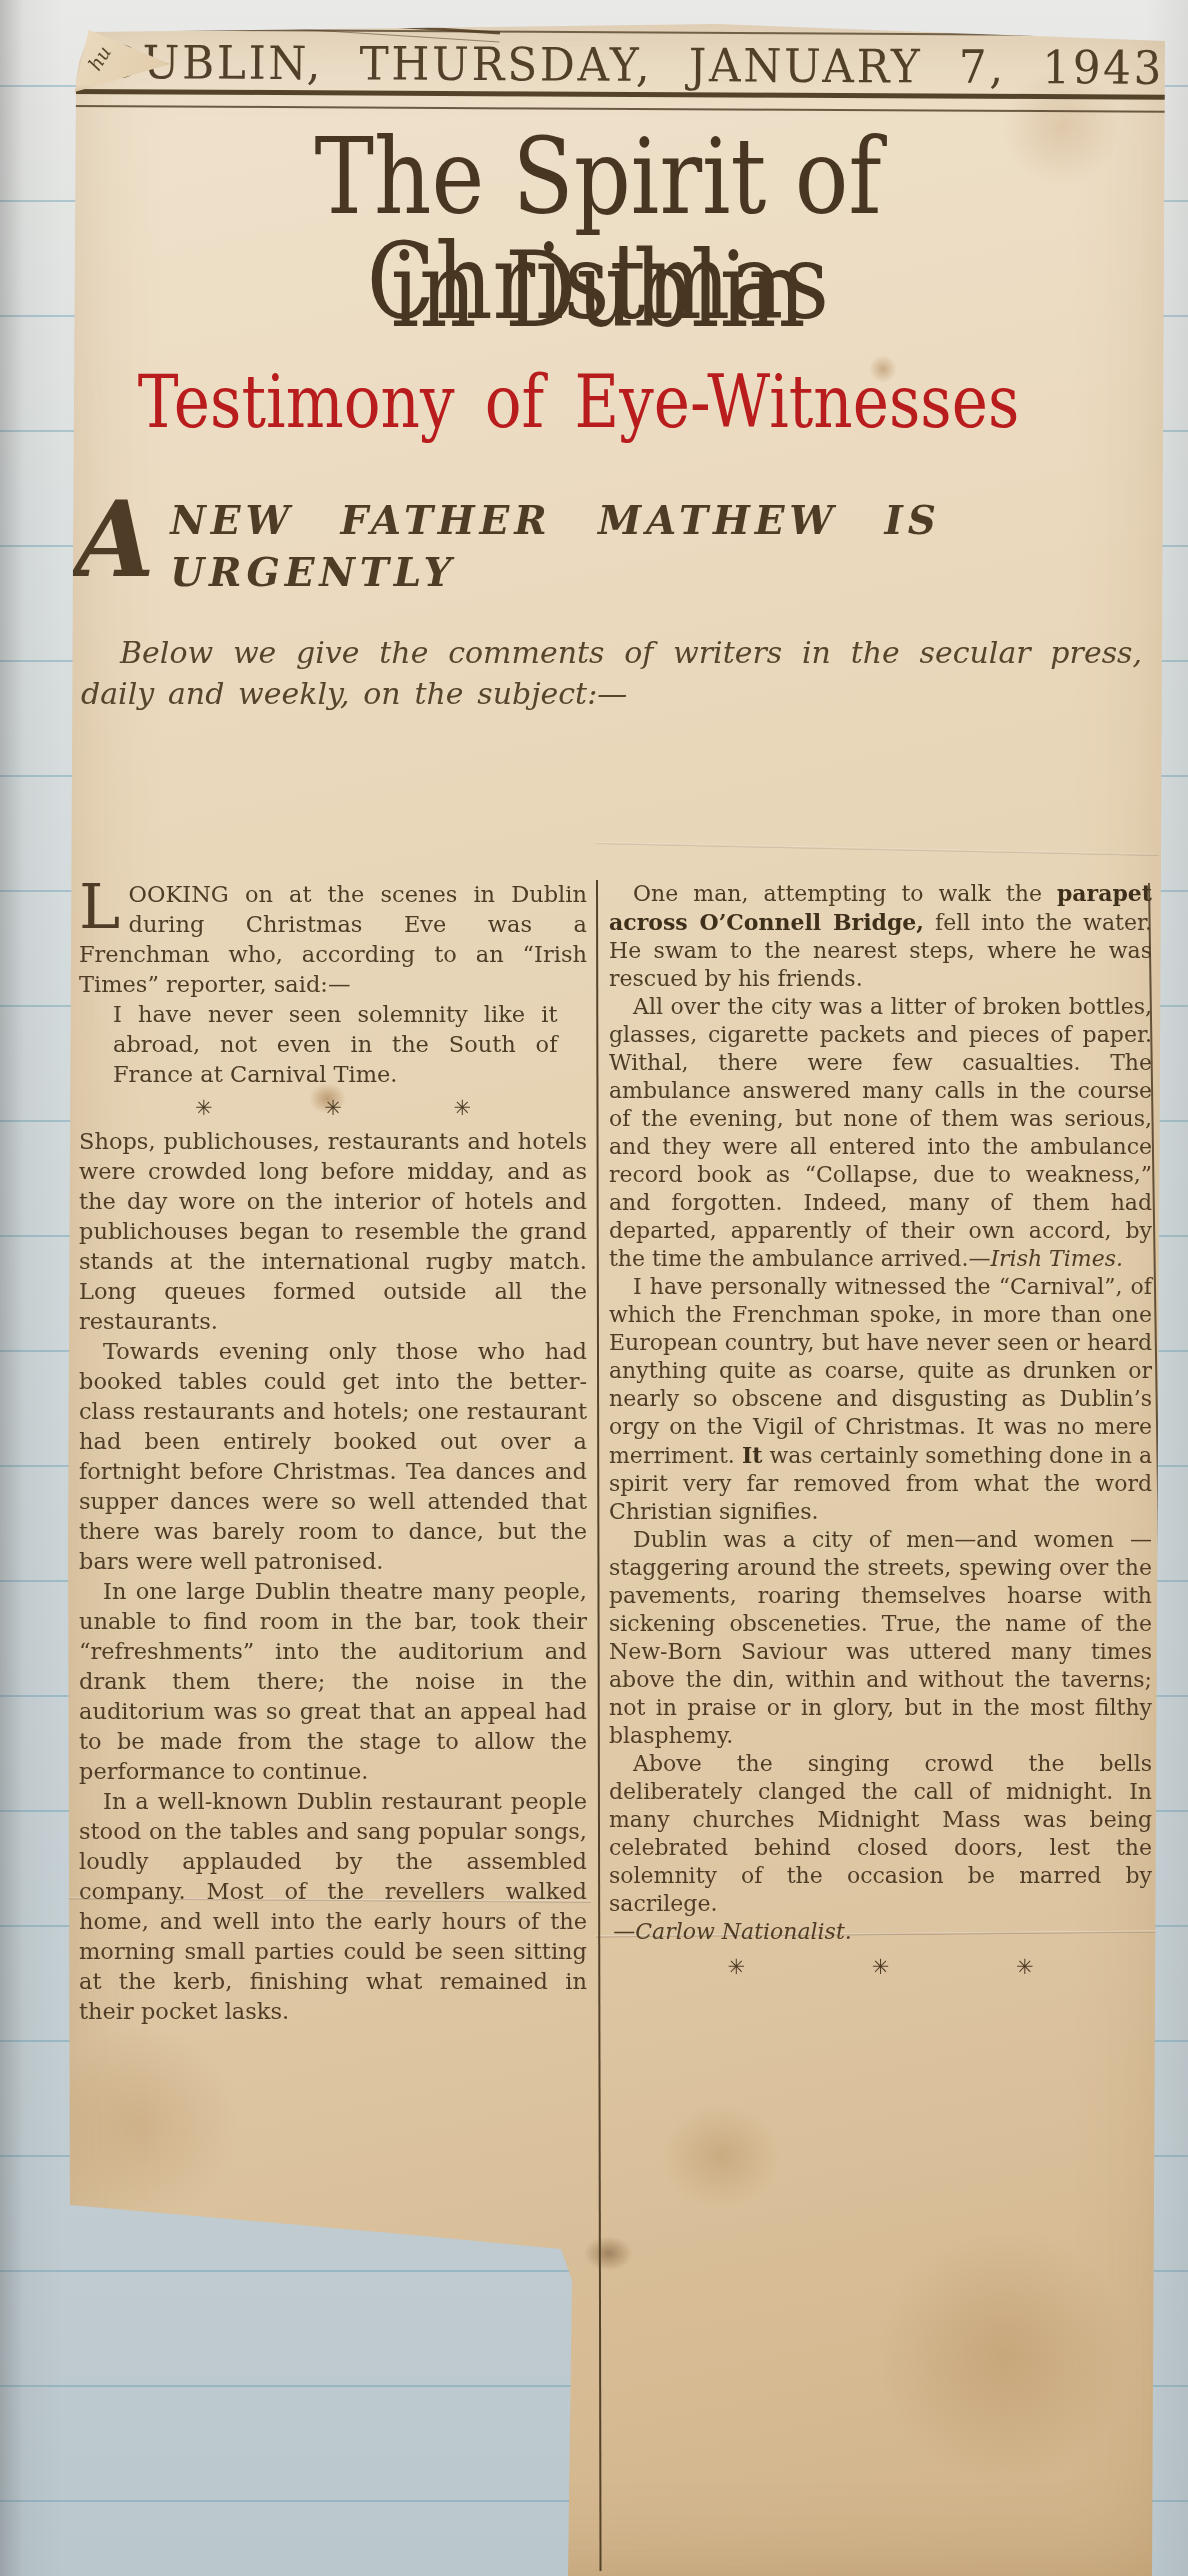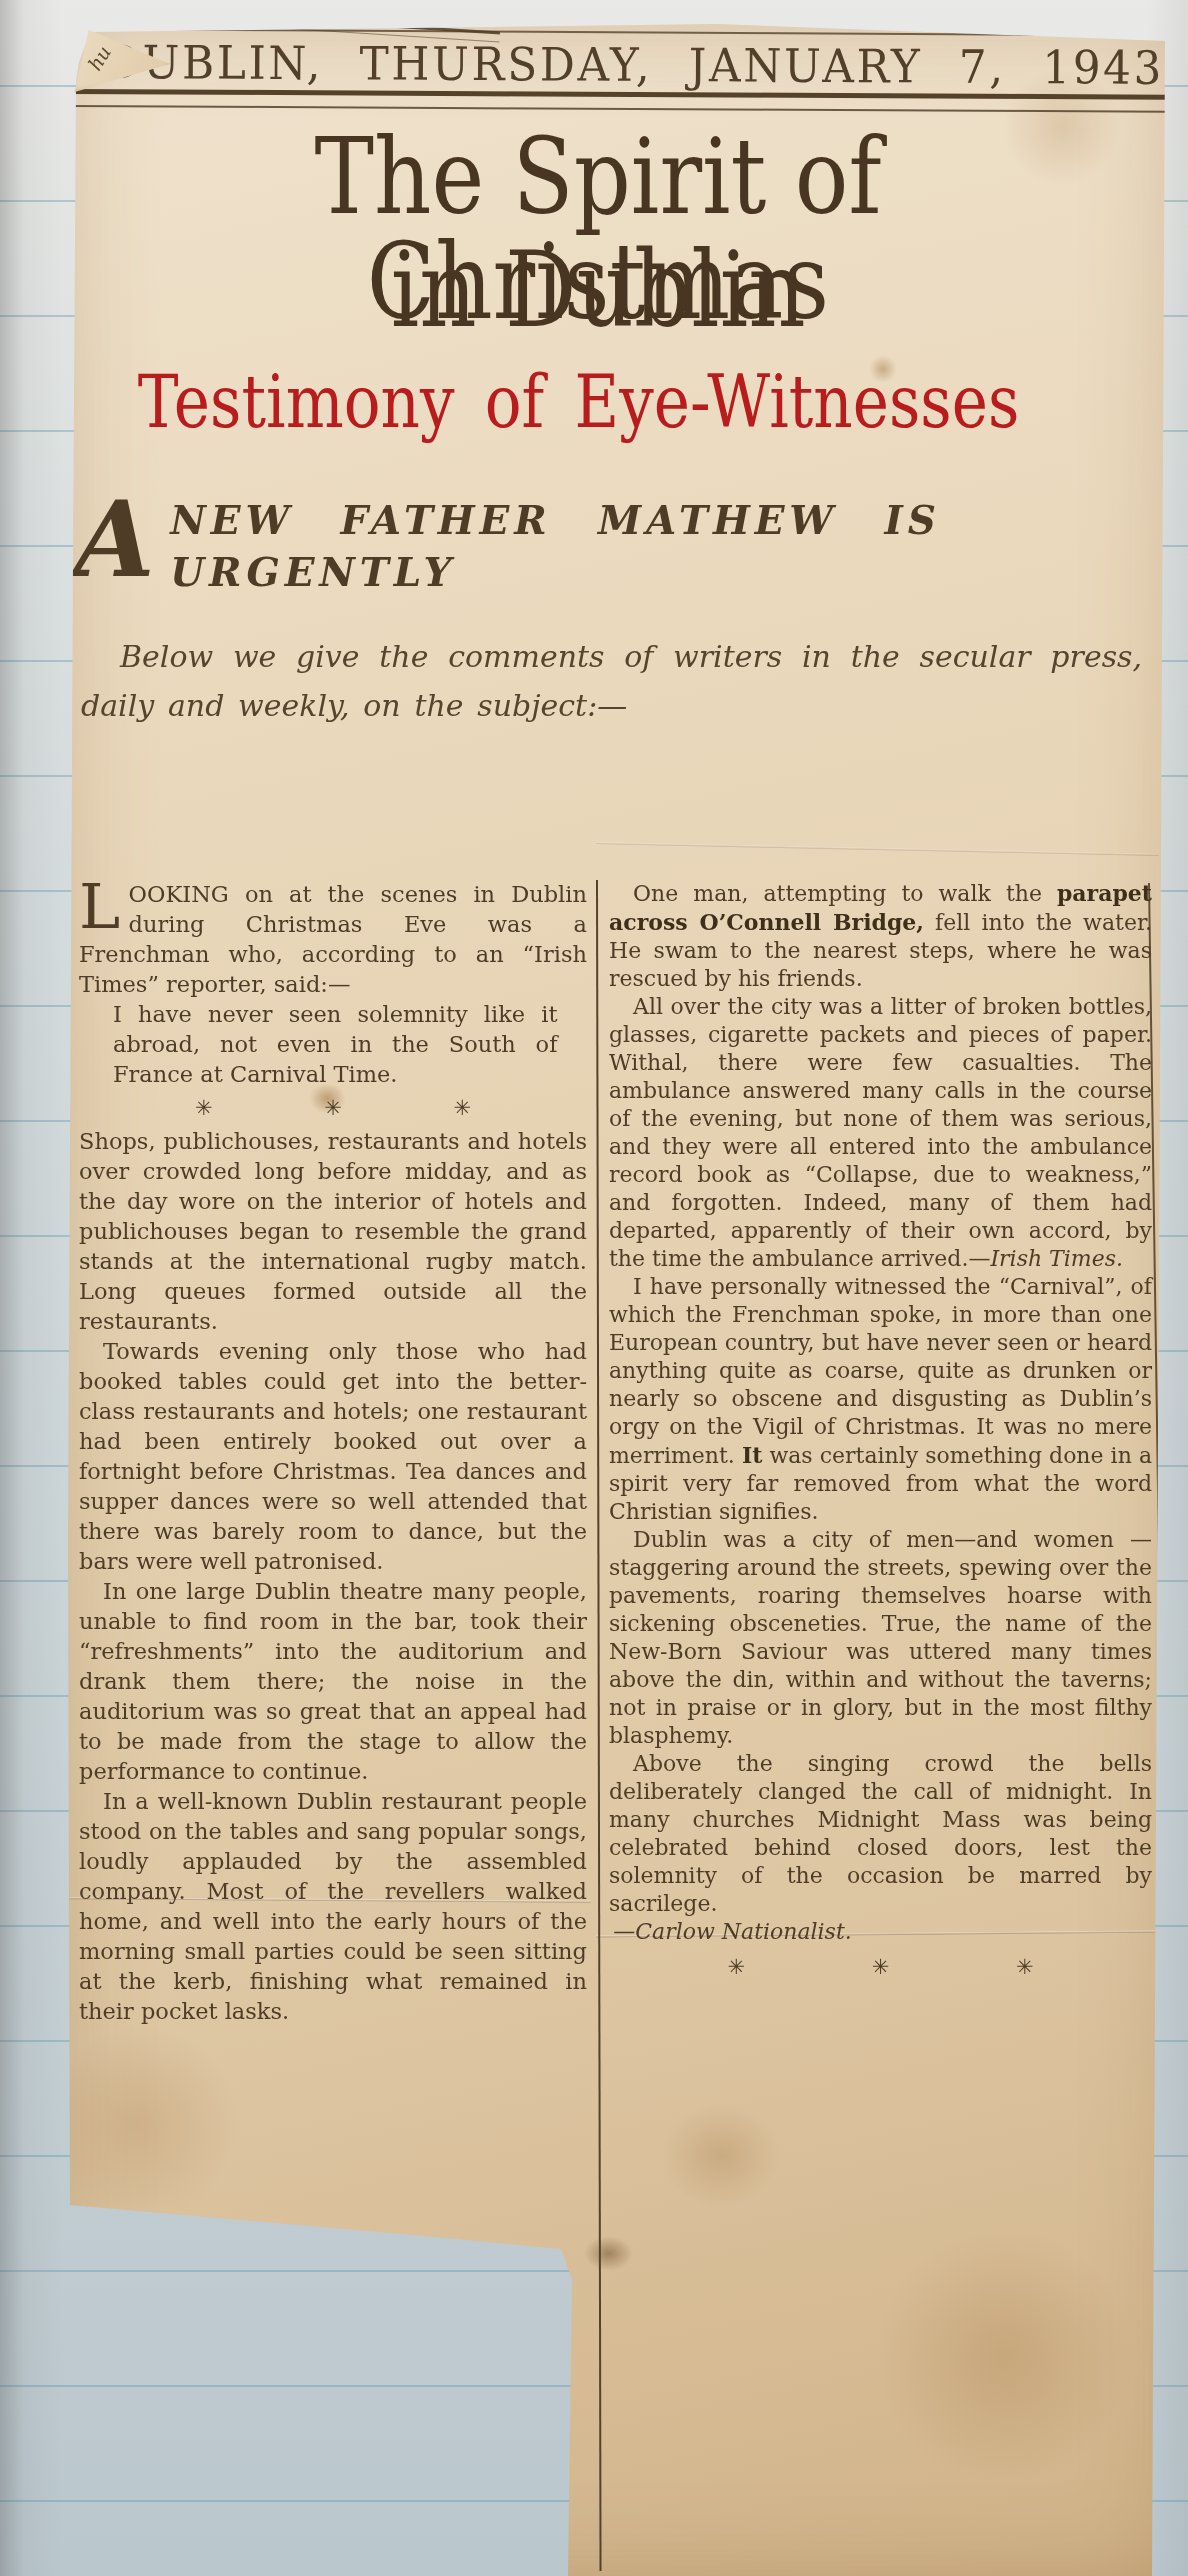--- a/index.html
+++ b/index.html
@@ -68,21 +68,21 @@
   .hl2{top:238px;font-size:105px;}
   .headline-line>span{display:inline-block;transform:scaleX(.85);transform-origin:center;}
   .subhead{position:absolute;left:60px;top:366px;width:1076px;text-align:left;font-size:72px;line-height:1;color:#b91c1c;}
   .subhead>span{display:inline-block;transform:scaleX(.85);transform-origin:center;word-spacing:12.7px;}
   
   .lead{position:absolute;left:74px;top:494px;width:1089px;color:#4f3c26;}
   .lead-head{font-weight:bold;font-style:italic;font-size:39px;line-height:52px;letter-spacing:4.9px;word-spacing:28px;}
   .lead-dropcap{float:left;font-size:104px;line-height:79px;padding:5.6px 15.5px 0 0;letter-spacing:0;}
   .clearfix{clear:both;}
   .lead-para{font-weight:bold;font-style:italic;font-size:37px;line-height:49px;text-align:justify;text-indent:76px;word-spacing:5.6px;margin:14px 0 0 0;}
-  .intro{font-style:italic;font-size:30px;line-height:49px;text-align:justify;text-indent:39px;word-spacing:4.2px;margin:34px 21px 0 7px;color:#57442d;}
+  .intro{font-style:italic;font-size:30px;line-height:41px;text-align:justify;text-indent:39px;word-spacing:4.2px;margin:34px 21px 0 7px;color:#57442d;}
   
   .col{position:absolute;top:879px;color:#4e3c26;text-align:justify;}
   .col p{margin:0;text-indent:24px;}
   .col-left{left:79px;width:508px;font-size:22.5px;line-height:30px;}
   .col-right{left:609px;width:543px;font-size:22px;line-height:28px;}
   .dropcap-l{float:left;font-size:62px;line-height:49px;padding:2.8px 8.4px 0 0;}
   .no-indent{text-indent:0 !important;}
   .quote-block{margin:0 29.5px 0 34px !important;text-indent:0 !important;}
   .separator{text-align:center;text-indent:0 !important;word-spacing:105px;font-size:21px;margin:4.2px 0 2.8px 0 !important;}
   .separator-end{text-align:center;text-indent:0 !important;word-spacing:120px;font-size:21px;margin:7px 0 0 0 !important;}
@@ -129,21 +129,21 @@
   </div>
 
   <div class="rule v-rule"></div>
   <div class="rule r-rule"></div>
   <div class="tear-rule"></div>
 
   <div class="col col-left">
     <p class="no-indent"><span class="dropcap-l">L</span><span>OOKING on at the scenes in Dublin during Christmas Eve was a Frenchman who, according to an “Irish Times” reporter, said:—</span></p>
     <p class="quote-block">I have never seen solemnity like it abroad, not even in the South of France at Carnival Time.</p>
     <p class="separator">✳ ✳ ✳</p>
-    <p class="no-indent">Shops, publichouses, restaurants and hotels over crowded long before midday, and as the day wore on the interior of hotels and publichouses began to resemble the grand stands at the international rugby match. Long queues formed outside all the restaurants.</p>
+    <p class="no-indent">Shops, publichouses, restaurants and hotels were crowded long before midday, and as the day wore on the interior of hotels and publichouses began to resemble the grand stands at the international rugby match. Long queues formed outside all the restaurants.</p>
     <p>Towards evening only those who had booked tables could get into the better-class restaurants and hotels; one restaurant had been entirely booked out over a fortnight before Christmas. Tea dances and supper dances were so well attended that there was barely room to dance, but the bars were well patronised.</p>
     <p>In one large Dublin theatre many people, unable to find room in the bar, took their “refreshments” into the auditorium and drank them there; the noise in the auditorium was so great that an appeal had to be made from the stage to allow the performance to continue.</p>
     <p>In a well-known Dublin restaurant people stood on the tables and sang popular songs, loudly applauded by the assembled company. Most of the revellers walked home, and well into the early hours of the morning small parties could be seen sitting at the kerb, finishing what remained in their pocket lasks.</p>
   </div>
 
   <div class="col col-right">
     <p><span>One man, attempting to walk the </span><b>parapet across O’Connell Bridge,</b><span> fell into the water. He swam to the nearest steps, where he was rescued by his friends.</span></p>
     <p><span>All over the city was a litter of broken bottles, glasses, cigarette packets and pieces of paper. Withal, there were few casualties. The ambulance answered many calls in the course of the evening, but none of them was serious, and they were all entered into the ambulance record book as “Collapse, due to weakness,” and forgotten. Indeed, many of them had departed, apparently of their own accord, by the time the ambulance arrived.—</span><span class="src-italic">Irish Times.</span></p>
     <p><span>I have personally witnessed the “Carnival”, of which the Frenchman spoke, in more than one European country, but have never seen or heard anything quite as coarse, quite as drunken or nearly so obscene and disgusting as Dublin’s orgy on the Vigil of Christmas. It was no mere merriment. </span><b>It</b><span> was certainly something done in a spirit very far removed from what the word Christian signifies.</span></p>
     <p>Dublin was a city of men—and women — staggering around the streets, spewing over the pavements, roaring themselves hoarse with sickening obsceneties. True, the name of the New-Born Saviour was uttered many times above the din, within and without the taverns; not in praise or in glory, but in the most filthy blasphemy.</p>

